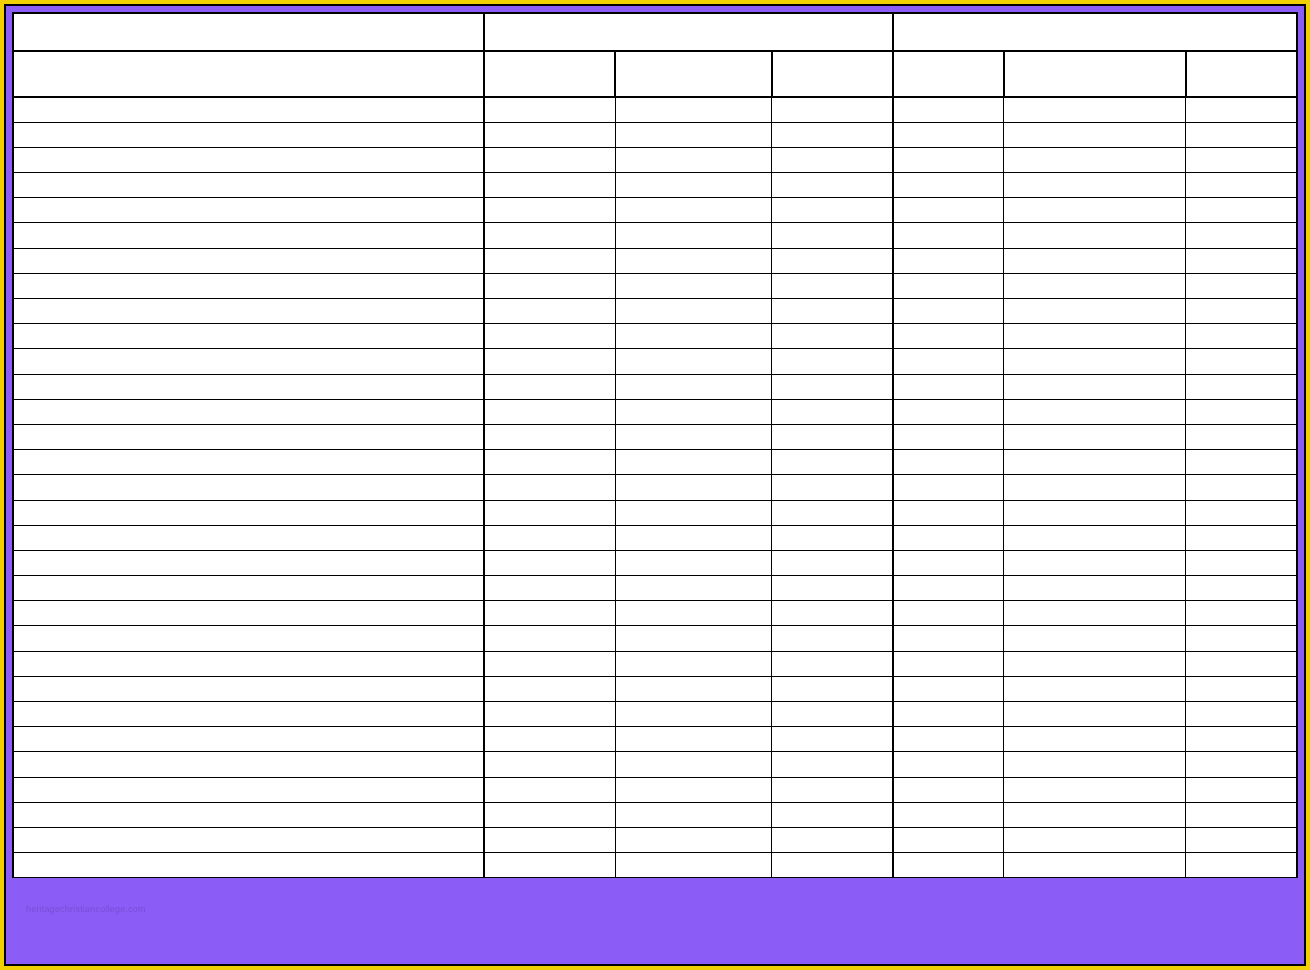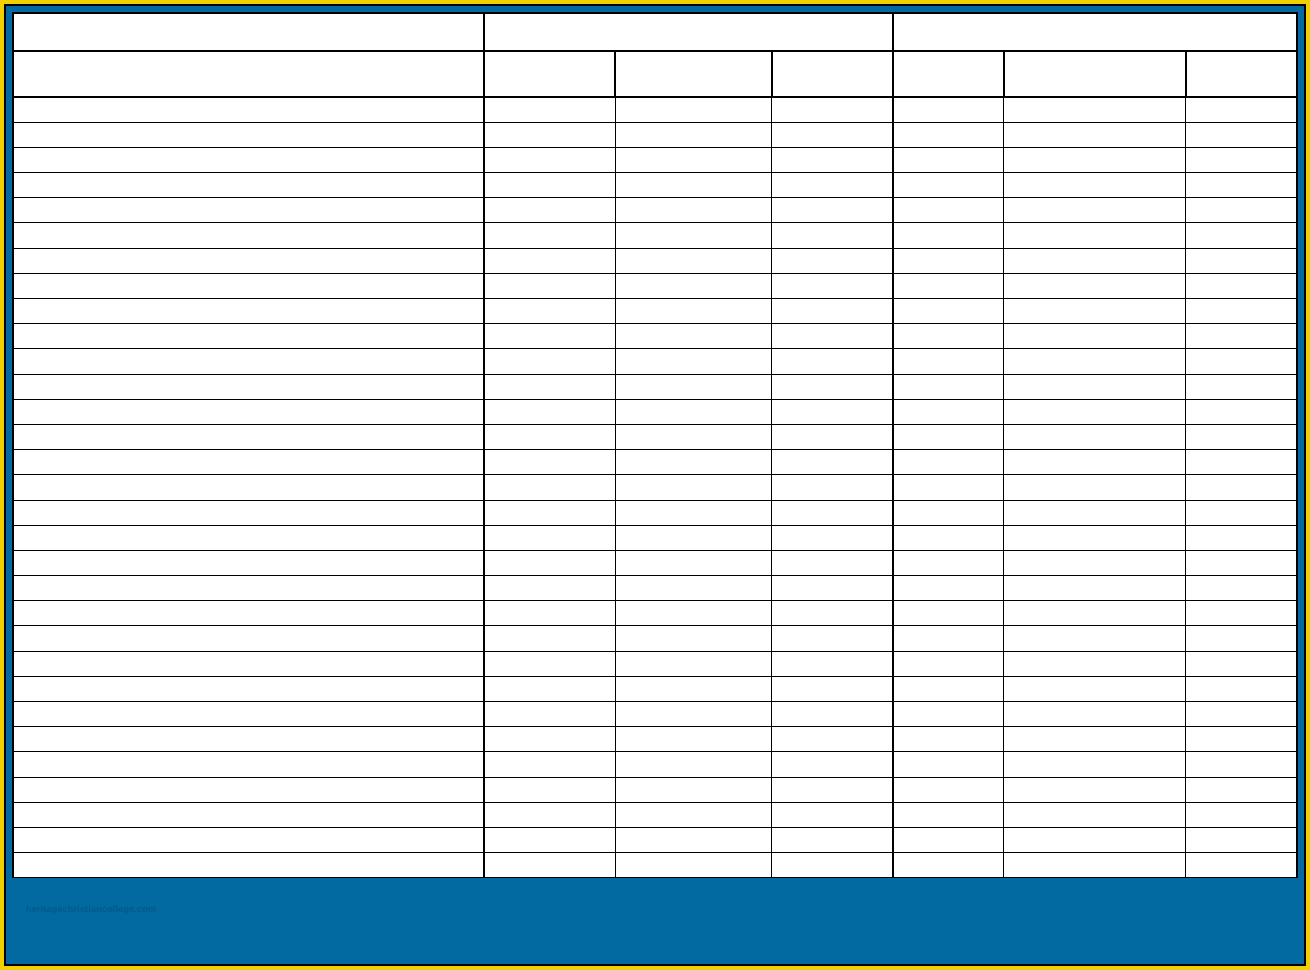--- a/index.html
+++ b/index.html
@@ -7,25 +7,24 @@
   body {
     width: 1310px;
     height: 970px;
     background: #f0d000;
     padding: 4px;
     font-family: Arial, sans-serif;
   }
   .frame {
     width: 100%;
     height: 100%;
-    background: #0369a1;
+    background: #8b5cf6;
     border: 2px solid #000;
     position: relative;
     padding: 6px 6px 8px 6px;
-    font-weight: bold;
   }
   .sheet {
     background: #fff;
     width: 100%;
     position: relative;
   }
   table {
     width: 100%;
     border-collapse: collapse;
     table-layout: fixed;

